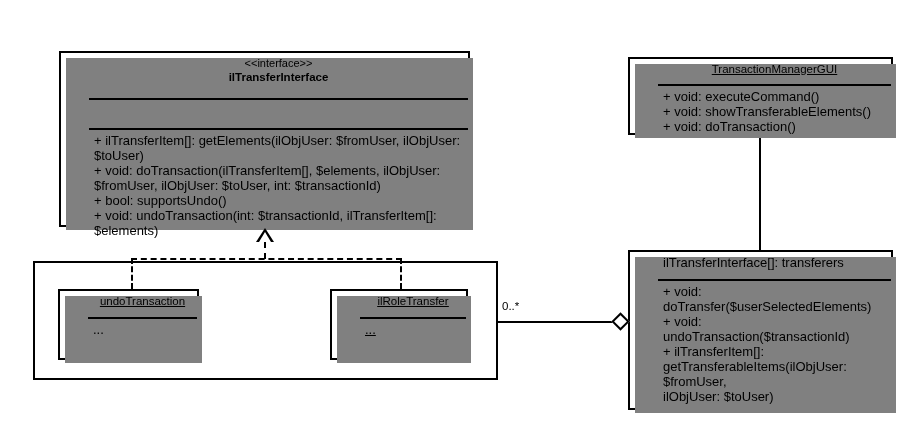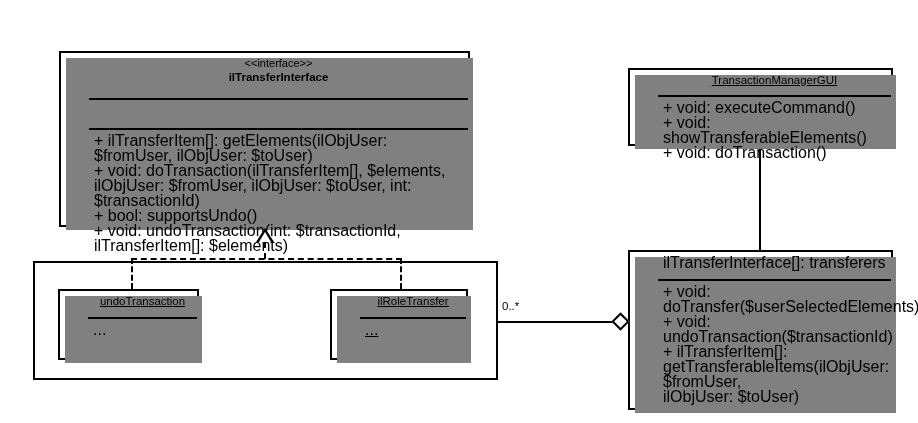--- a/index.html
+++ b/index.html
@@ -55,21 +55,21 @@
     line-height: 15px;
     font-weight: bold;
   }
   .class-name.plain {
     font-weight: normal;
   }
   .class-name.underlined {
     text-decoration: underline;
   }
   .member {
-    font-size: 16px;
+    font-size: 13px;
     line-height: 15px;
     text-align: left;
     white-space: pre-wrap;
     color: #000;
   }
 
   
   .group-frame {
     position: absolute;
     box-sizing: border-box;
@@ -161,21 +161,21 @@
       <div class="member"></div>
     </div>
     <div class="compartment" style="height:97px;">
       <div class="member">+ ilTransferItem[]: getElements(ilObjUser: $fromUser, ilObjUser: $toUser)
 + void: doTransaction(ilTransferItem[], $elements, ilObjUser: $fromUser, ilObjUser: $toUser, int: $transactionId)
 + bool: supportsUndo()
 + void: undoTransaction(int: $transactionId, ilTransferItem[]: $elements)</div>
     </div>
   </div>
 
-  <div class="uml-box shadowed" style="left:628px; top:57px; width:265px; height:78px;margin-top:11px;">
+  <div class="uml-box shadowed" style="left:628px; top:57px; width:265px; height:78px;">
     <div class="compartment name-comp" style="height:25px;">
       <div class="class-name plain underlined">TransactionManagerGUI</div>
     </div>
     <div class="compartment" style="height:53px;">
       <div class="member">+ void: executeCommand()
 + void: showTransferableElements()
 + void: doTransaction()</div>
     </div>
   </div>
 

